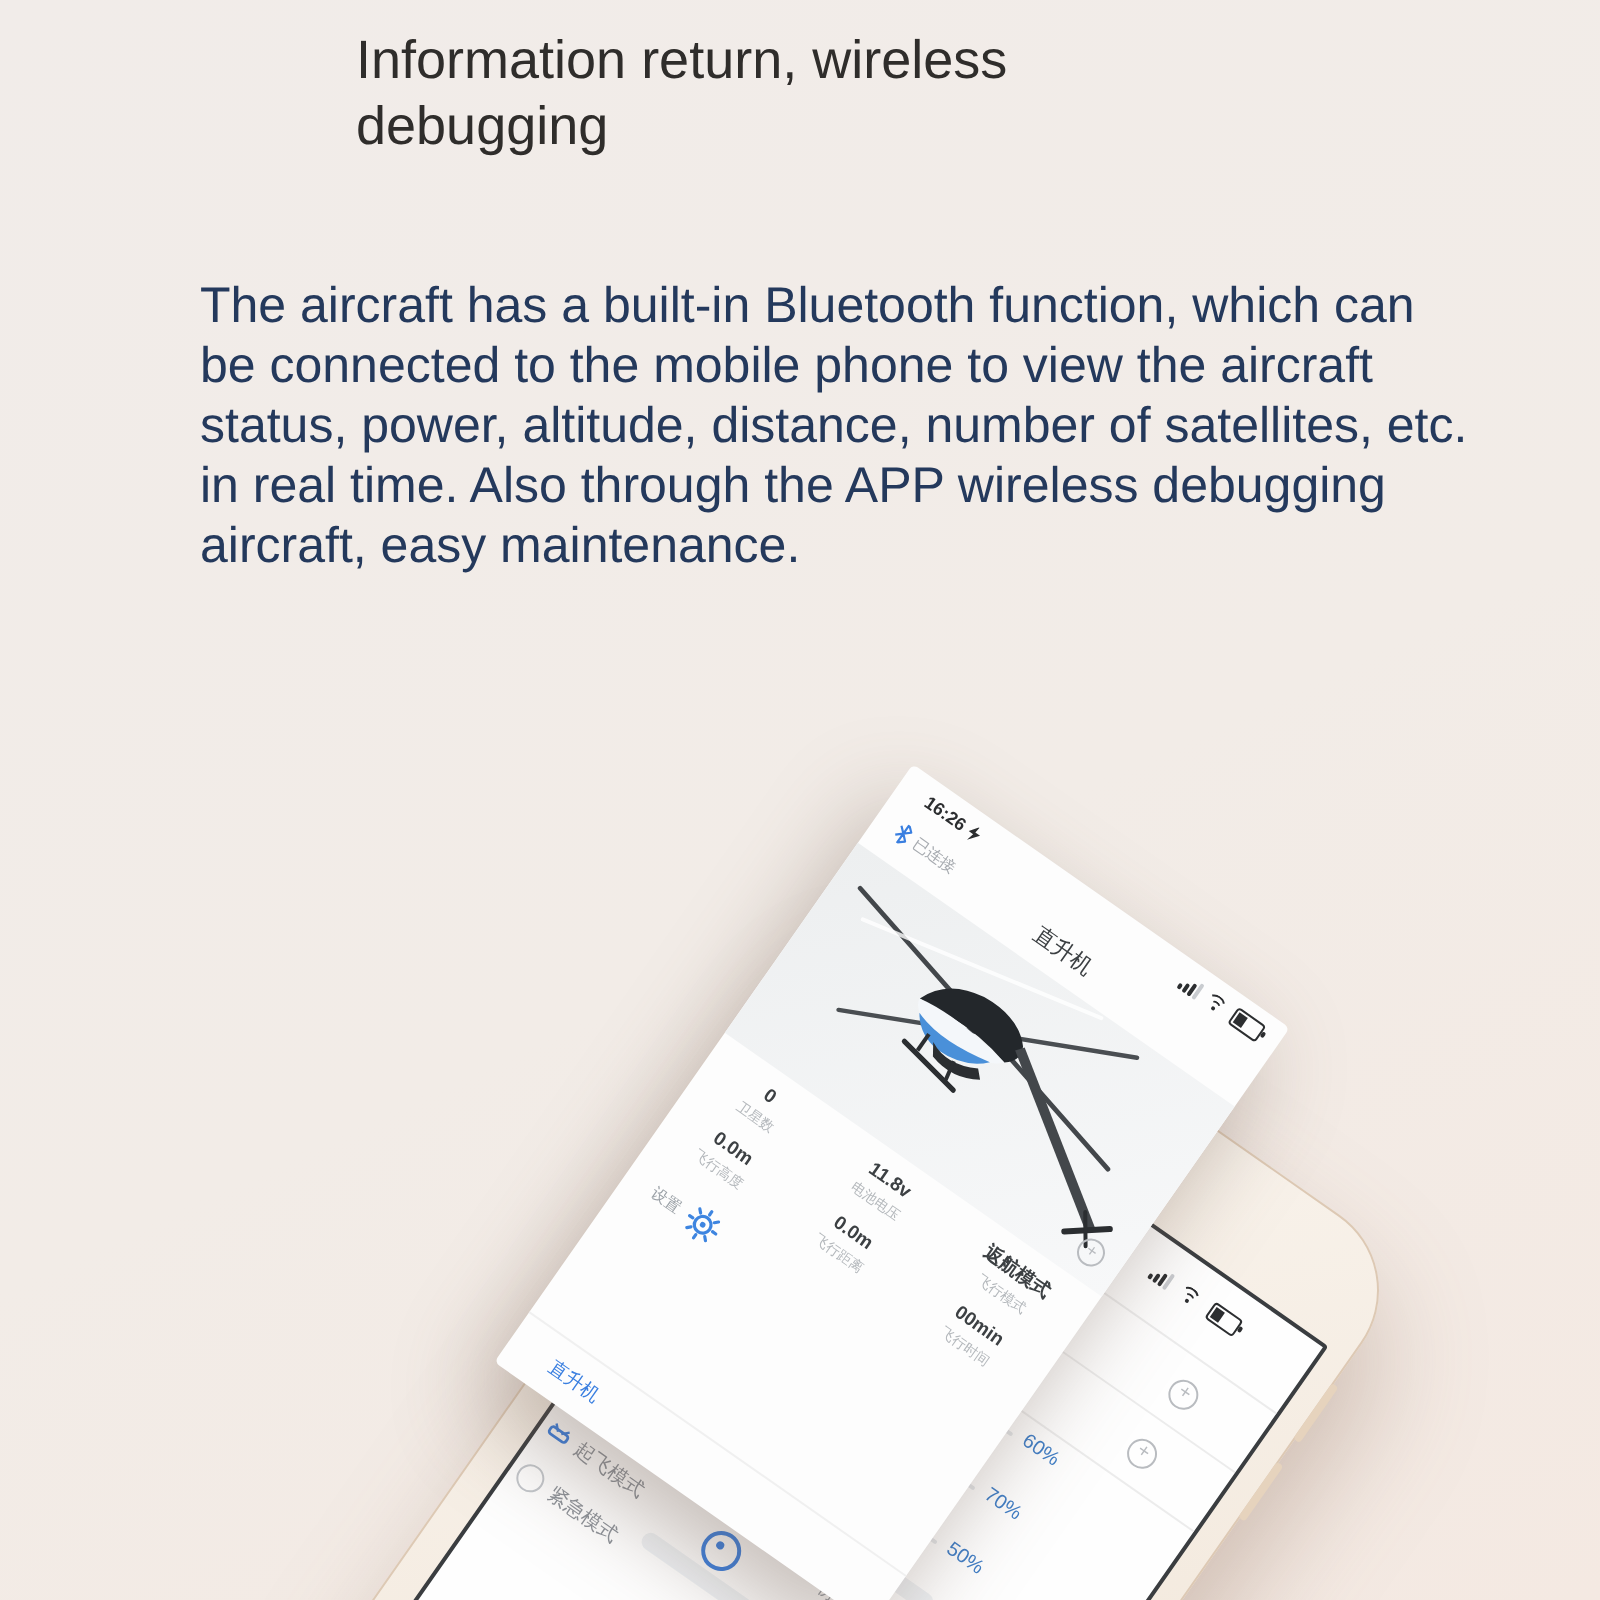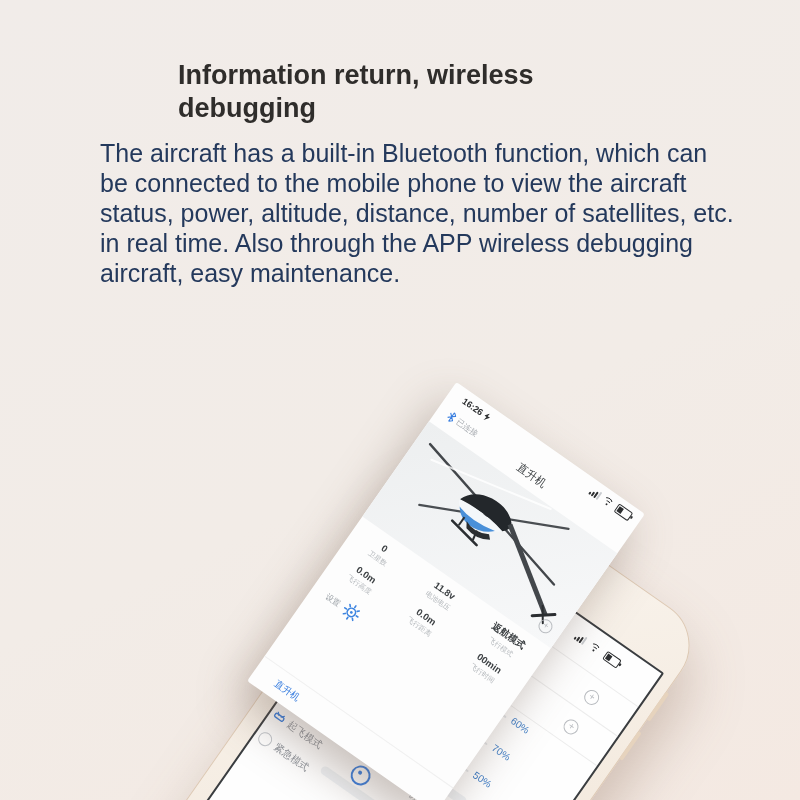--- a/index.html
+++ b/index.html
@@ -4,21 +4,21 @@
 <style>
   html,body{margin:0;padding:0;}
   .canvas{
     position:relative;width:800px;height:800px;overflow:hidden;
     background:linear-gradient(155deg,#f1ece9 0%,#f2ece7 55%,#f4e9e2 100%);
     font-family:"Liberation Sans",sans-serif;
   }
   
   .headline{
     position:absolute;left:178px;top:14px;width:420px;
-    font-size:27px;line-height:1.22;color:#2f2d2b;font-weight:700;margin-top:45px;
+    font-size:27px;line-height:1.22;color:#2f2d2b;font-weight:400;
   }
   .lead{
     position:absolute;left:100px;top:138px;width:638px;
     font-size:25px;line-height:1.2;color:#24395c;font-weight:400;
   }
   
   .scene{position:absolute;inset:0;overflow:hidden;}
 
   
   .phone{

